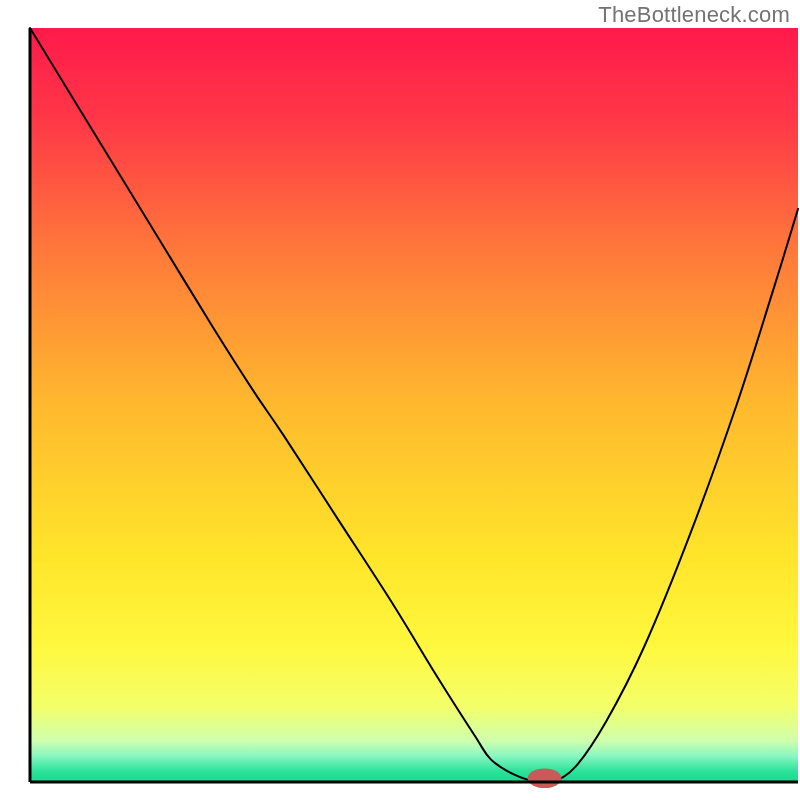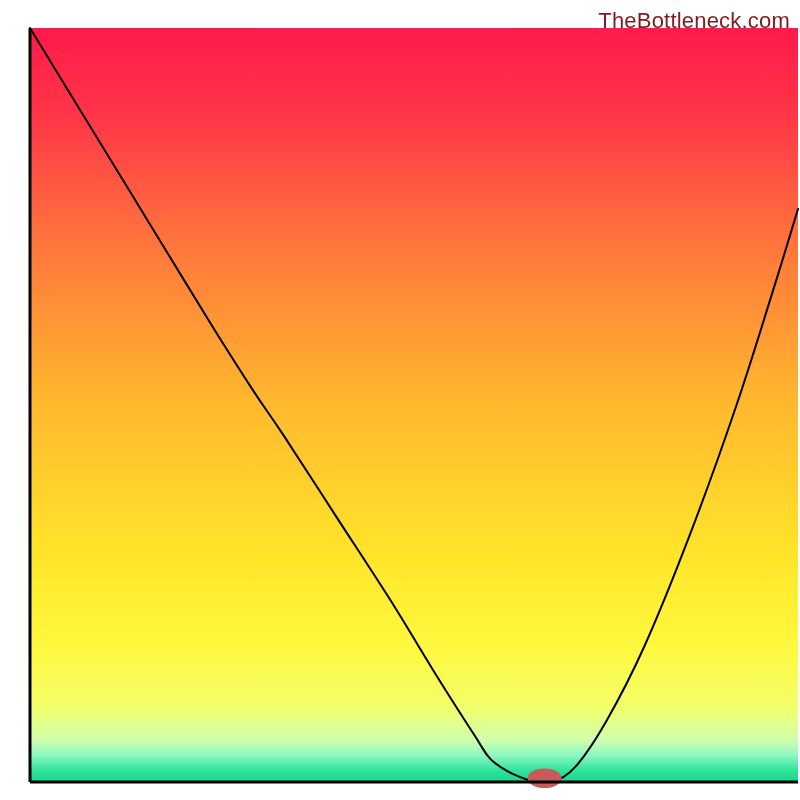--- a/index.html
+++ b/index.html
@@ -11,25 +11,25 @@
     font-family: Arial, Helvetica, sans-serif;
     overflow: hidden;
   }
   .wrap {
     position: relative;
     width: 800px;
     height: 800px;
   }
   .watermark {
     position: absolute;
-    top: 8px;
+    top: 2px;
     right: 10px;
     font-size: 22px;
     font-weight: 500;
-    color: #7f1d1d;
+    color: #737373;
     letter-spacing: 0.2px;
     user-select: none;
   }
   svg {
     display: block;
   }
 </style>
 </head>
 <body>
 

